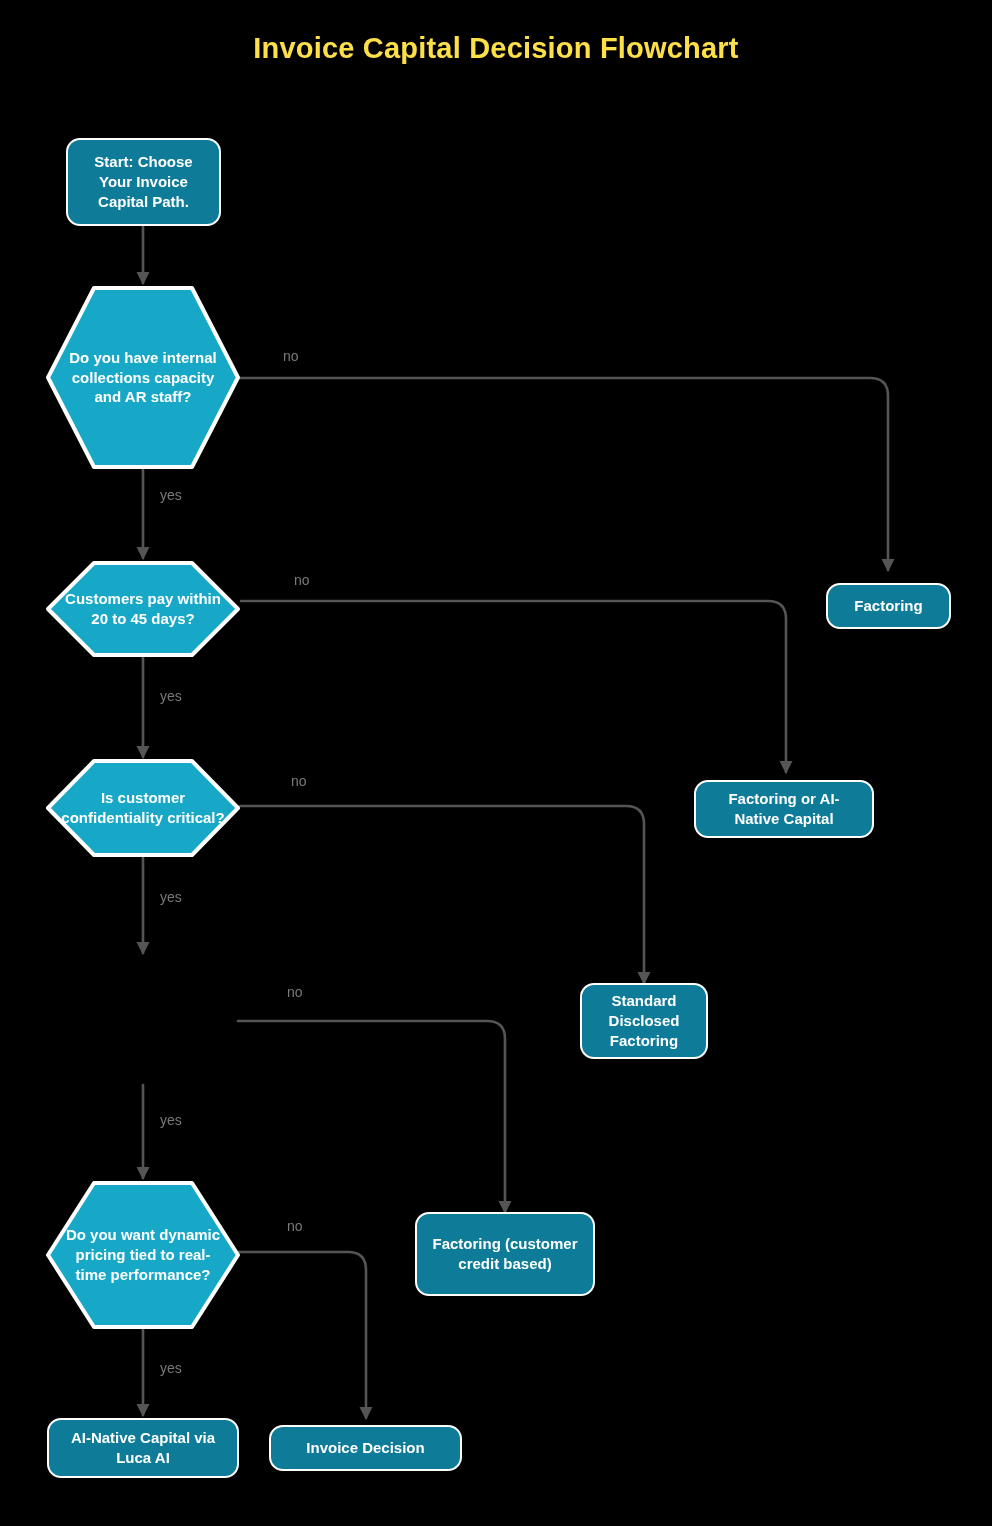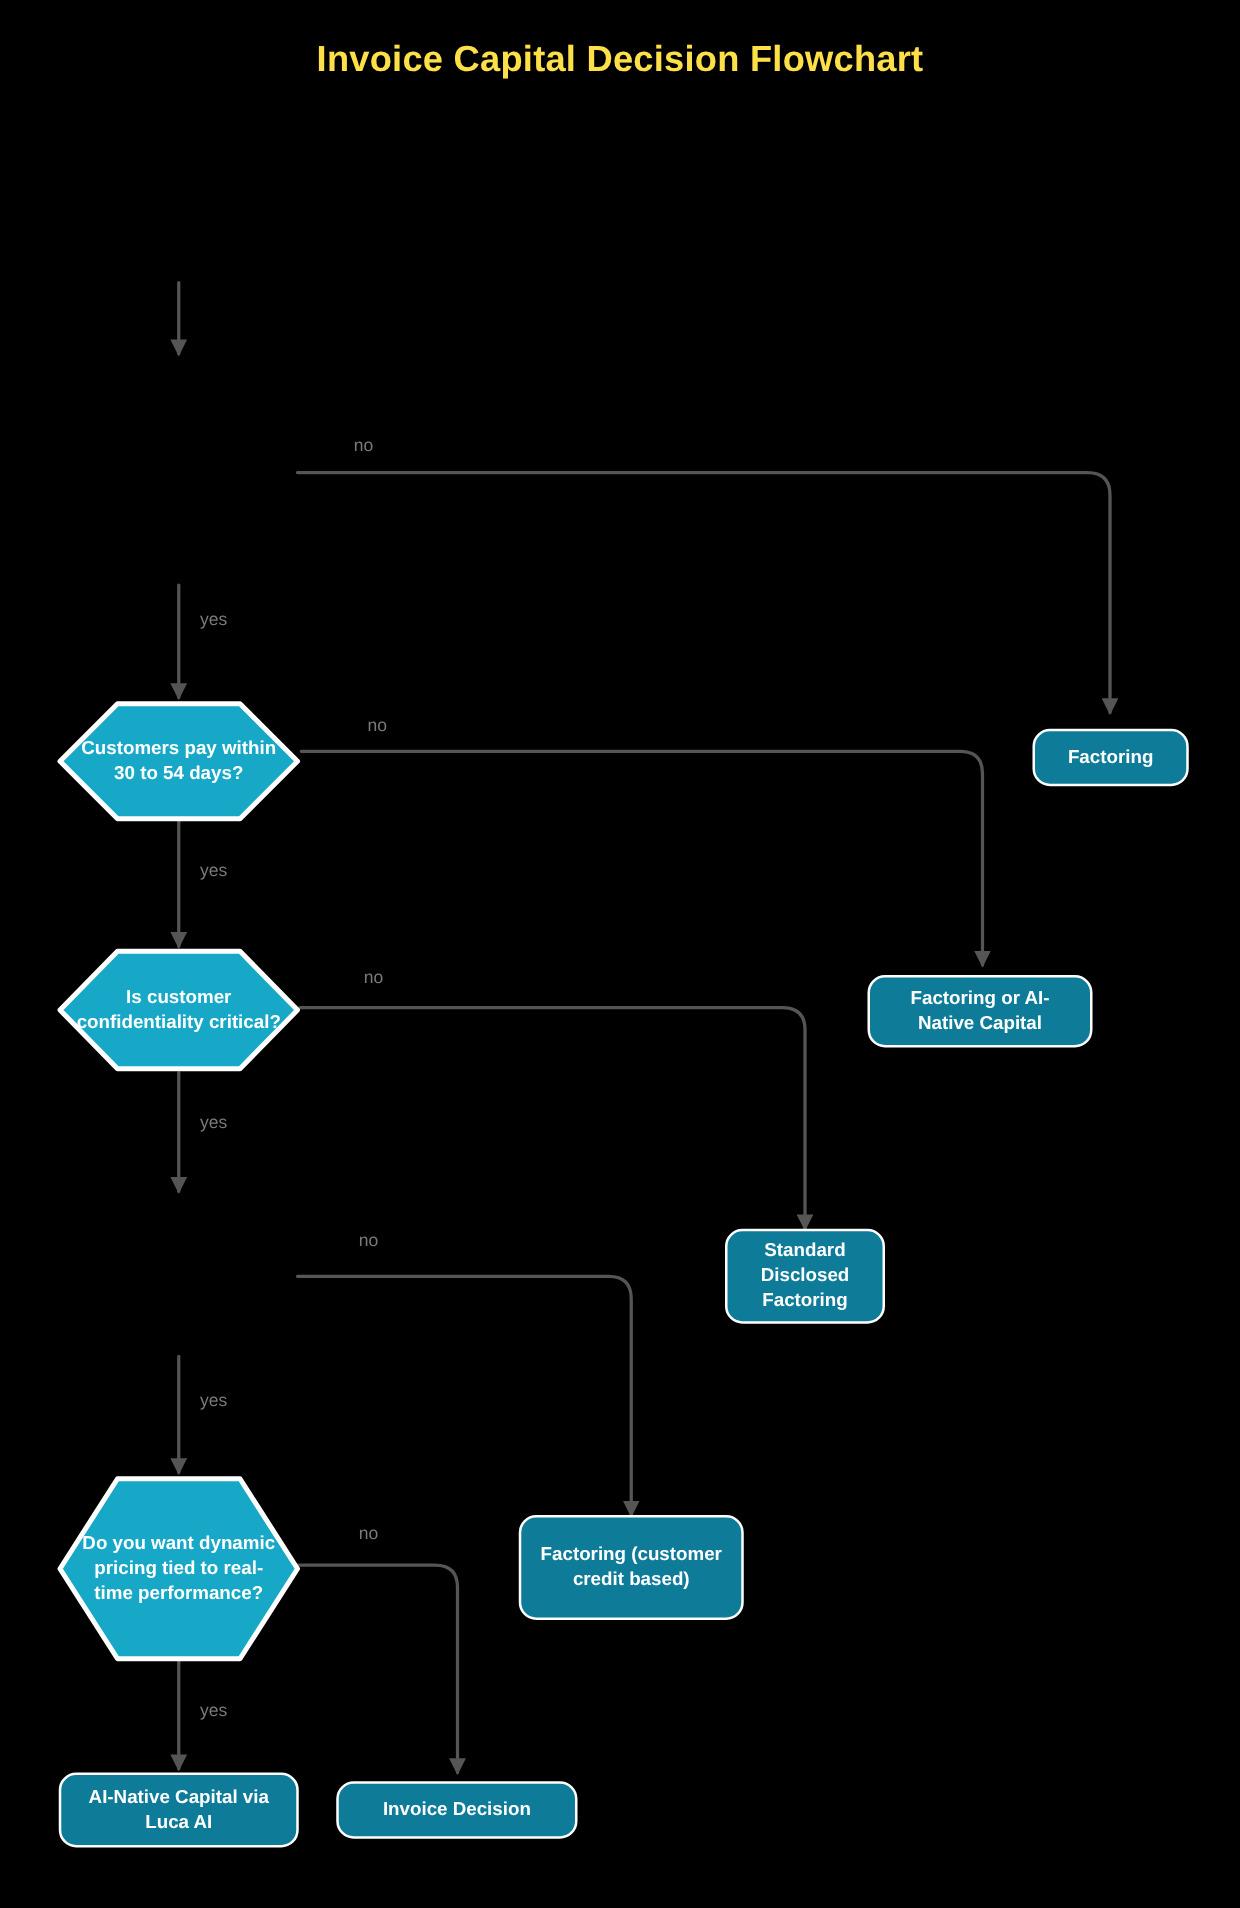--- a/index.html
+++ b/index.html
@@ -64,27 +64,36 @@
   <div class="elabel" style="left:160px;top:487px;">yes</div>
   <div class="elabel" style="left:294px;top:572px;">no</div>
   <div class="elabel" style="left:160px;top:688px;">yes</div>
   <div class="elabel" style="left:291px;top:773px;">no</div>
   <div class="elabel" style="left:160px;top:889px;">yes</div>
   <div class="elabel" style="left:287px;top:984px;">no</div>
   <div class="elabel" style="left:160px;top:1112px;">yes</div>
   <div class="elabel" style="left:287px;top:1218px;">no</div>
   <div class="elabel" style="left:160px;top:1360px;">yes</div>
 
+  <div class="node term" style="left:66px;top:138px;width:155px;height:88px;padding:0 10px;">
+    <span>Start: Choose Your Invoice Capital Path.</span>
+  </div>
 
+  <div class="hexwrap" style="left:45px;top:285px;width:196px;height:185px;">
+    <svg width="196" height="185" viewBox="0 0 196 185" xmlns="http://www.w3.org/2000/svg">
+      <polygon points="49,3 147,3 193,92.5 147,182 49,182 3,92.5" fill="#17a8c8" stroke="#ffffff" stroke-width="4" stroke-linejoin="round"></polygon>
+    </svg>
+    <div class="hexlabel">Do you have internal collections capacity and AR staff?</div>
+  </div>
 
   <div class="hexwrap" style="left:45px;top:560px;width:196px;height:98px;">
     <svg width="196" height="98" viewBox="0 0 196 98" xmlns="http://www.w3.org/2000/svg">
       <polygon points="49,3 147,3 193,49 147,95 49,95 3,49" fill="#17a8c8" stroke="#ffffff" stroke-width="4" stroke-linejoin="round"></polygon>
     </svg>
-    <div class="hexlabel" style="padding:0 10px;">Customers pay within 30 to 54 days?</div>
+    <div class="hexlabel" style="padding:0 10px;">Customers pay within 20 to 45 days?</div>
   </div>
 
   <div class="hexwrap" style="left:45px;top:758px;width:196px;height:100px;">
     <svg width="196" height="100" viewBox="0 0 196 100" xmlns="http://www.w3.org/2000/svg">
       <polygon points="49,3 147,3 193,50 147,97 49,97 3,50" fill="#17a8c8" stroke="#ffffff" stroke-width="4" stroke-linejoin="round"></polygon>
     </svg>
     <div class="hexlabel" style="padding:0 14px;">Is customer confidentiality critical?</div>
   </div>
 
 

